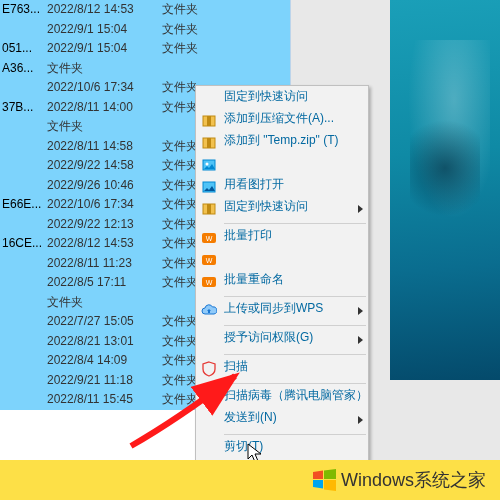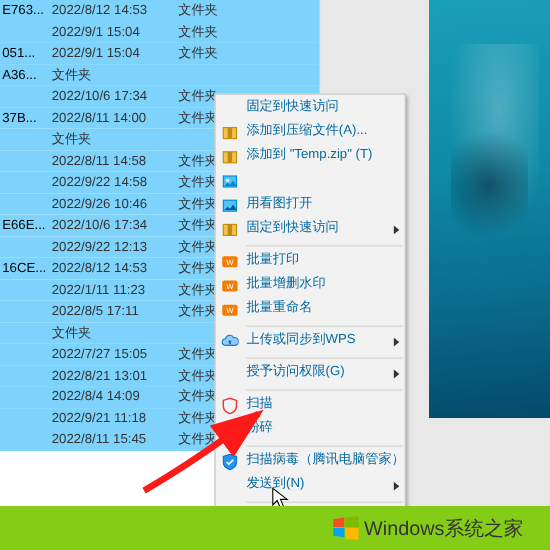--- a/index.html
+++ b/index.html
@@ -26,21 +26,21 @@
   
   .sq-y{fill:#f2c14e;stroke:#c08a12}
   .sq-o{fill:#f57c00}
   .sq-b{fill:#2196f3;stroke:#0d6cbf}
   
   .anno{position:absolute;left:123px;top:364px;width:130px;height:90px;pointer-events:none}
   .anno svg{width:130px;height:90px;overflow:visible}
   
   .cursor{position:absolute;left:247px;top:443px;width:16px;height:22px;pointer-events:none}
   
-  .bar{position:absolute;left:0;bottom:0;width:500px;height:40px;background:#84cc16;display:flex;align-items:center;justify-content:flex-end;padding-right:24px;box-sizing:border-box}
+  .bar{position:absolute;left:0;bottom:0;width:500px;height:40px;background:#fde047;display:flex;align-items:center;justify-content:flex-end;padding-right:14px;box-sizing:border-box}
   .winlogo{width:26px;height:26px;margin-right:4px}
   .bartext{font-size:18px;color:#333;font-weight:500;white-space:nowrap}
 </style>
 </head>
 <body>
 
 <div class="stage">
   <div class="wallpaper"></div>
 
   <div class="filewin">
@@ -103,21 +103,21 @@
           <span class="c-date">2022/9/22 12:13</span>
           <span class="c-type">文件夹</span>
         </div>
         <div class="row sel">
           <span class="c-name">16CE...</span>
           <span class="c-date">2022/8/12 14:53</span>
           <span class="c-type">文件夹</span>
         </div>
         <div class="row sel">
           <span class="c-name"></span>
-          <span class="c-date">2022/1/11 11:23</span>
+          <span class="c-date">2022/8/11 11:23</span>
           <span class="c-type">文件夹</span>
         </div>
         <div class="row sel">
           <span class="c-name"></span>
           <span class="c-date">2022/8/5 17:11</span>
           <span class="c-type">文件夹</span>
         </div>
         <div class="row sel">
           <span class="c-name"></span>
           <span class="c-type">文件夹</span>
@@ -211,21 +211,20 @@
         </span>
       <span>批量打印</span>
     </div>
     <div class="mi">
       <span class="ic">
           <svg viewBox="0 0 16 16">
             <rect x="1" y="3" width="14" height="10" rx="2" class="sq-o"></rect>
             <text x="8" y="11" font-size="7" text-anchor="middle" fill="#fff">W</text>
           </svg>
         </span>
-      <span>批量增删水印</span>
     </div>
     <div class="mi">
       <span class="ic">
           <svg viewBox="0 0 16 16">
             <rect x="1" y="3" width="14" height="10" rx="2" class="sq-o"></rect>
             <text x="8" y="11" font-size="7" text-anchor="middle" fill="#fff">W</text>
           </svg>
         </span>
       <span>批量重命名</span>
     </div>
@@ -246,29 +245,20 @@
         <span class="arr"></span>
       </div>
     <div class="sep"></div>
     <div class="mi">
       <span class="ic">
           <svg viewBox="0 0 16 16">
             <path d="M8 1l6 2v5c0 4-3 6-6 7-3-1-6-3-6-7V3z" fill="none" stroke="#e53935" stroke-width="1.3"></path>
           </svg>
         </span>
       <span>扫描</span>
-    </div>
-    <div class="mi">
-      <span class="ic">
-          <svg viewBox="0 0 16 16">
-            <rect x="3" y="2" width="10" height="5" fill="none" stroke="#e53935"></rect>
-            <path d="M4 8v6M6 8v6M8 8v6M10 8v6M12 8v6" stroke="#e53935"></path>
-          </svg>
-        </span>
-      <span>粉碎</span>
     </div>
     <div class="sep"></div>
     <div class="mi">
       <span class="ic">
           <svg viewBox="0 0 16 16">
             <path d="M8 1l6 2v5c0 4-3 6-6 7-3-1-6-3-6-7V3z" class="sq-b"></path>
             <path d="M5 8l2 2 4-4" stroke="#fff" fill="none" stroke-width="1.5"></path>
           </svg>
         </span>
       <span>扫描病毒（腾讯电脑管家）</span>

